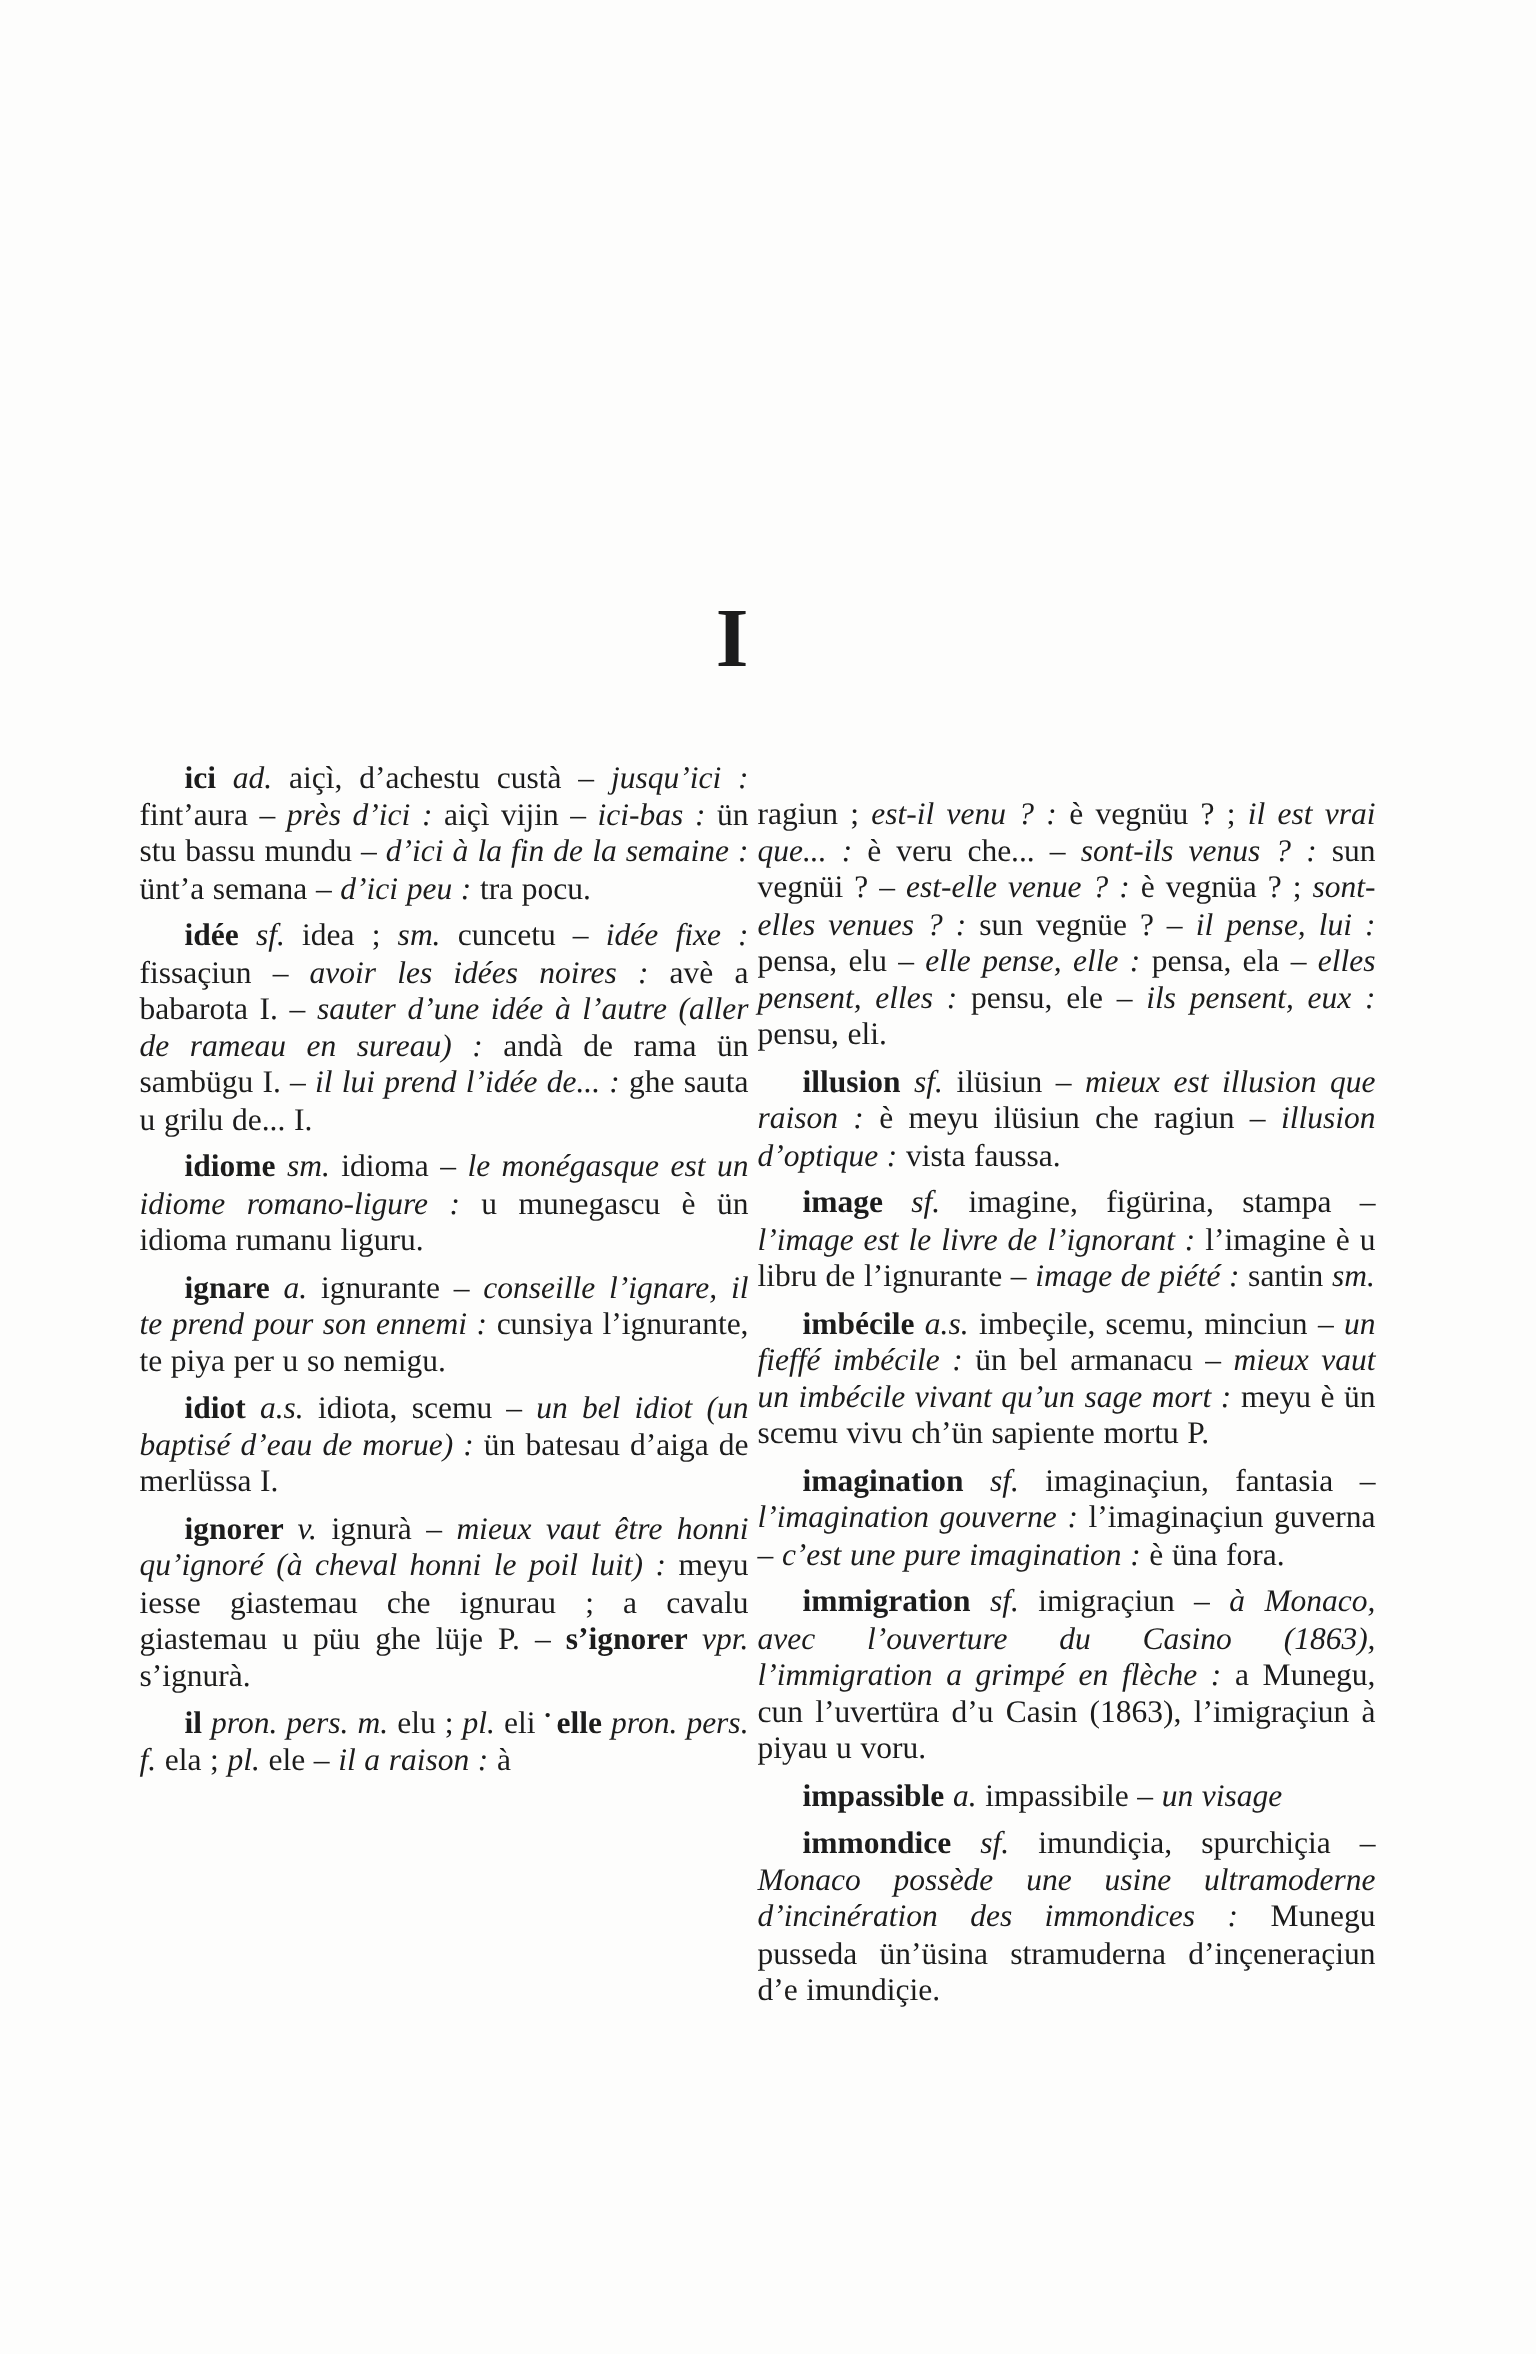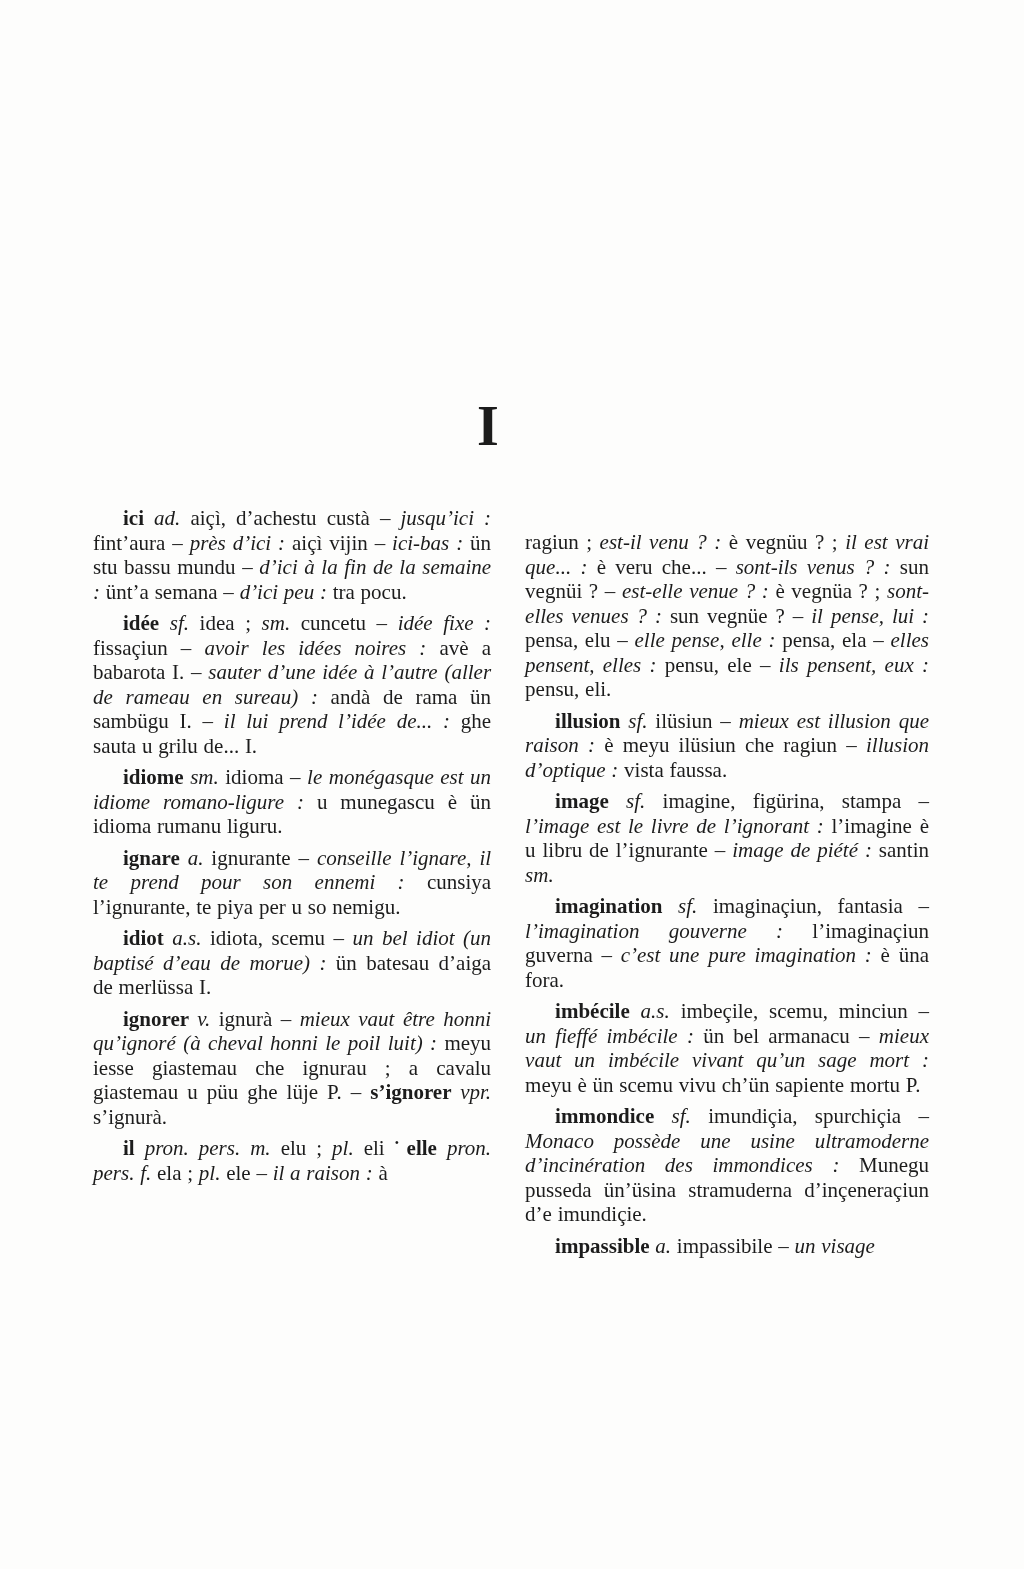--- a/index.html
+++ b/index.html
@@ -25,21 +25,21 @@
     font-size: 56px;
     line-height: 56px;
     font-weight: bold;
   }
   .columns {
     position: absolute;
     top: 506px;
     left: 93px;
     width: 836px;
     display: flex;
-    gap: 34px;
+    gap: 6px;
   }
   .col {
     font-size: 21px;
     line-height: 24.5px;
     text-align: justify;
     word-spacing: 0.5px;
   }
   .col-left  { width: 406px; }
   .col-right { width: 412px; margin-top: 24px; }
   p.entry {
@@ -68,19 +68,20 @@
         <p class="entry"><span class="bold">idiome </span><span class="ital">sm. </span><span class="rom">idioma – </span><span class="ital">le monégasque est un idiome romano-ligure : </span><span class="rom">u munegascu è ün idioma rumanu liguru.</span></p>
         <p class="entry"><span class="bold">ignare </span><span class="ital">a. </span><span class="rom">ignurante – </span><span class="ital">conseille l’ignare, il te prend pour son ennemi : </span><span class="rom">cunsiya l’ignurante, te piya per u so nemigu.</span></p>
         <p class="entry"><span class="bold">idiot </span><span class="ital">a.s. </span><span class="rom">idiota, scemu – </span><span class="ital">un bel idiot (un baptisé d’eau de morue) : </span><span class="rom">ün batesau d’aiga de merlüssa I.</span></p>
         <p class="entry"><span class="bold">ignorer </span><span class="ital">v. </span><span class="rom">ignurà – </span><span class="ital">mieux vaut être honni qu’ignoré (à cheval honni le poil luit) : </span><span class="rom">meyu iesse giastemau che ignurau ; a cavalu giastemau u püu ghe lüje P. – </span><span class="bold">s’ignorer </span><span class="ital">vpr. </span><span class="rom">s’ignurà.</span></p>
         <p class="entry"><span class="bold">il </span><span class="ital">pron. pers. m. </span><span class="rom">elu ; </span><span class="ital">pl. </span><span class="rom">eli </span><span class="supdot">• </span><span class="bold">elle </span><span class="ital">pron. pers. f. </span><span class="rom">ela ; </span><span class="ital">pl. </span><span class="rom">ele – </span><span class="ital">il a raison : </span><span class="rom">à</span></p>
       </div>
     <div class="col col-right">
         <p class="entry no-indent"><span class="rom">ragiun ; </span><span class="ital">est-il venu ? : </span><span class="rom">è vegnüu ? ; </span><span class="ital">il est vrai que... : </span><span class="rom">è veru che... – </span><span class="ital">sont-ils venus ? : </span><span class="rom">sun vegnüi ? – </span><span class="ital">est-elle venue ? : </span><span class="rom">è vegnüa ? ; </span><span class="ital">sont-elles venues ? : </span><span class="rom">sun vegnüe ? – </span><span class="ital">il pense, lui : </span><span class="rom">pensa, elu – </span><span class="ital">elle pense, elle : </span><span class="rom">pensa, ela – </span><span class="ital">elles pensent, elles : </span><span class="rom">pensu, ele – </span><span class="ital">ils pensent, eux : </span><span class="rom">pensu, eli.</span></p>
         <p class="entry"><span class="bold">illusion </span><span class="ital">sf. </span><span class="rom">ilüsiun – </span><span class="ital">mieux est illusion que raison : </span><span class="rom">è meyu ilüsiun che ragiun – </span><span class="ital">illusion d’optique : </span><span class="rom">vista faussa.</span></p>
         <p class="entry"><span class="bold">image </span><span class="ital">sf. </span><span class="rom">imagine, figürina, stampa – </span><span class="ital">l’image est le livre de l’ignorant : </span><span class="rom">l’imagine è u libru de l’ignurante – </span><span class="ital">image de piété : </span><span class="rom">santin </span><span class="ital">sm.</span></p>
+        <p class="entry"><span class="bold">imbécile </span><span class="ital">a.s. </span><span class="rom">imbeçile, scemu, minciun – </span><span class="ital">un fieffé imbécile : </span><span class="rom">ün bel armanacu – </span><span class="ital">mieux vaut un imbécile vivant qu’un sage mort : </span><span class="rom">meyu è ün scemu vivu ch’ün sapiente mortu P.</span></p>
         <p class="entry"><span class="bold">imagination </span><span class="ital">sf. </span><span class="rom">imaginaçiun, fantasia – </span><span class="ital">l’imagination gouverne : </span><span class="rom">l’imaginaçiun guverna – </span><span class="ital">c’est une pure imagination : </span><span class="rom">è üna fora.</span></p>
-        <p class="entry"><span class="bold">imbécile </span><span class="ital">a.s. </span><span class="rom">imbeçile, scemu, minciun – </span><span class="ital">un fieffé imbécile : </span><span class="rom">ün bel armanacu – </span><span class="ital">mieux vaut un imbécile vivant qu’un sage mort : </span><span class="rom">meyu è ün scemu vivu ch’ün sapiente mortu P.</span></p>
+        <p class="entry"><span class="bold">immigration </span><span class="ital">sf. </span><span class="rom">imigraçiun – </span><span class="ital">à Monaco, avec l’ouverture du Casino (1863), l’immigration a grimpé en flèche : </span><span class="rom">a Munegu, cun l’uvertüra d’u Casin (1863), l’imigraçiun à piyau u voru.</span></p>
+        <p class="entry"><span class="bold">impassible </span><span class="ital">a. </span><span class="rom">impassibile – </span><span class="ital">un visage</span></p>
         <p class="entry"><span class="bold">immondice </span><span class="ital">sf. </span><span class="rom">imundiçia, spurchiçia – </span><span class="ital">Monaco possède une usine ultramoderne d’incinération des immondices : </span><span class="rom">Munegu pusseda ün’üsina stramuderna d’inçeneraçiun d’e imundiçie.</span></p>
-        <p class="entry"><span class="bold">impassible </span><span class="ital">a. </span><span class="rom">impassibile – </span><span class="ital">un visage</span></p>
       </div>
   </div>
 </div>
 
 </body></html>

